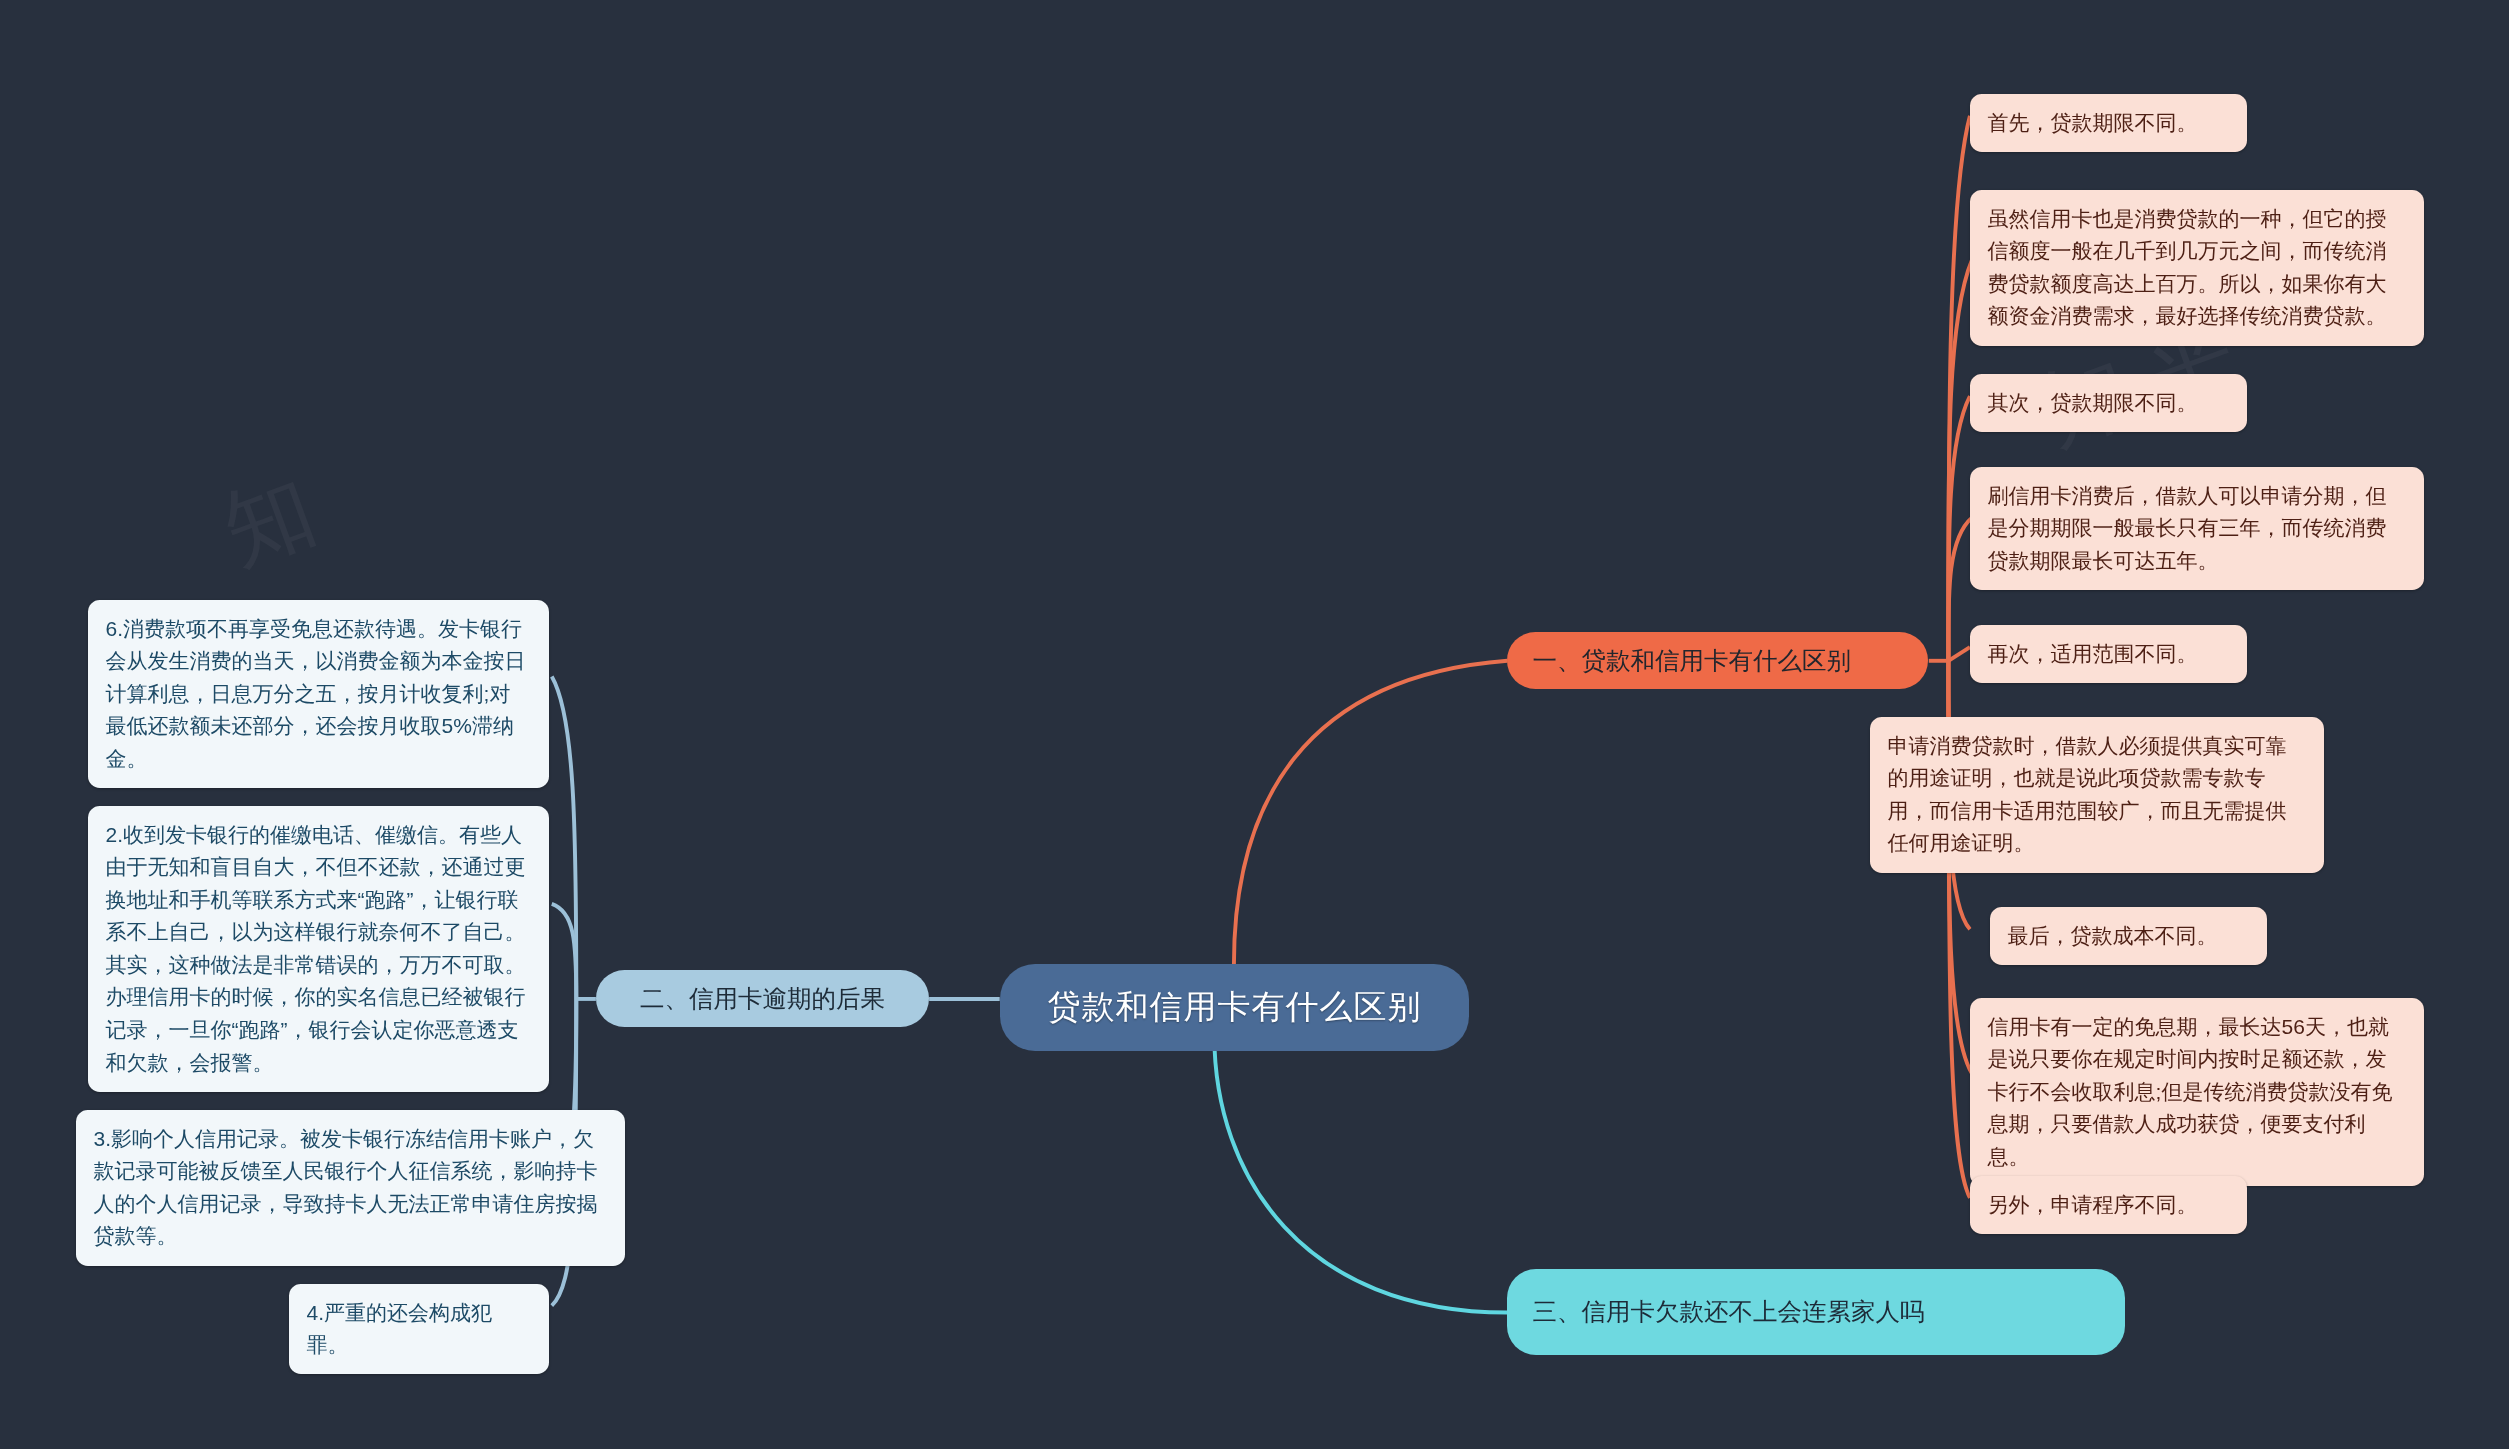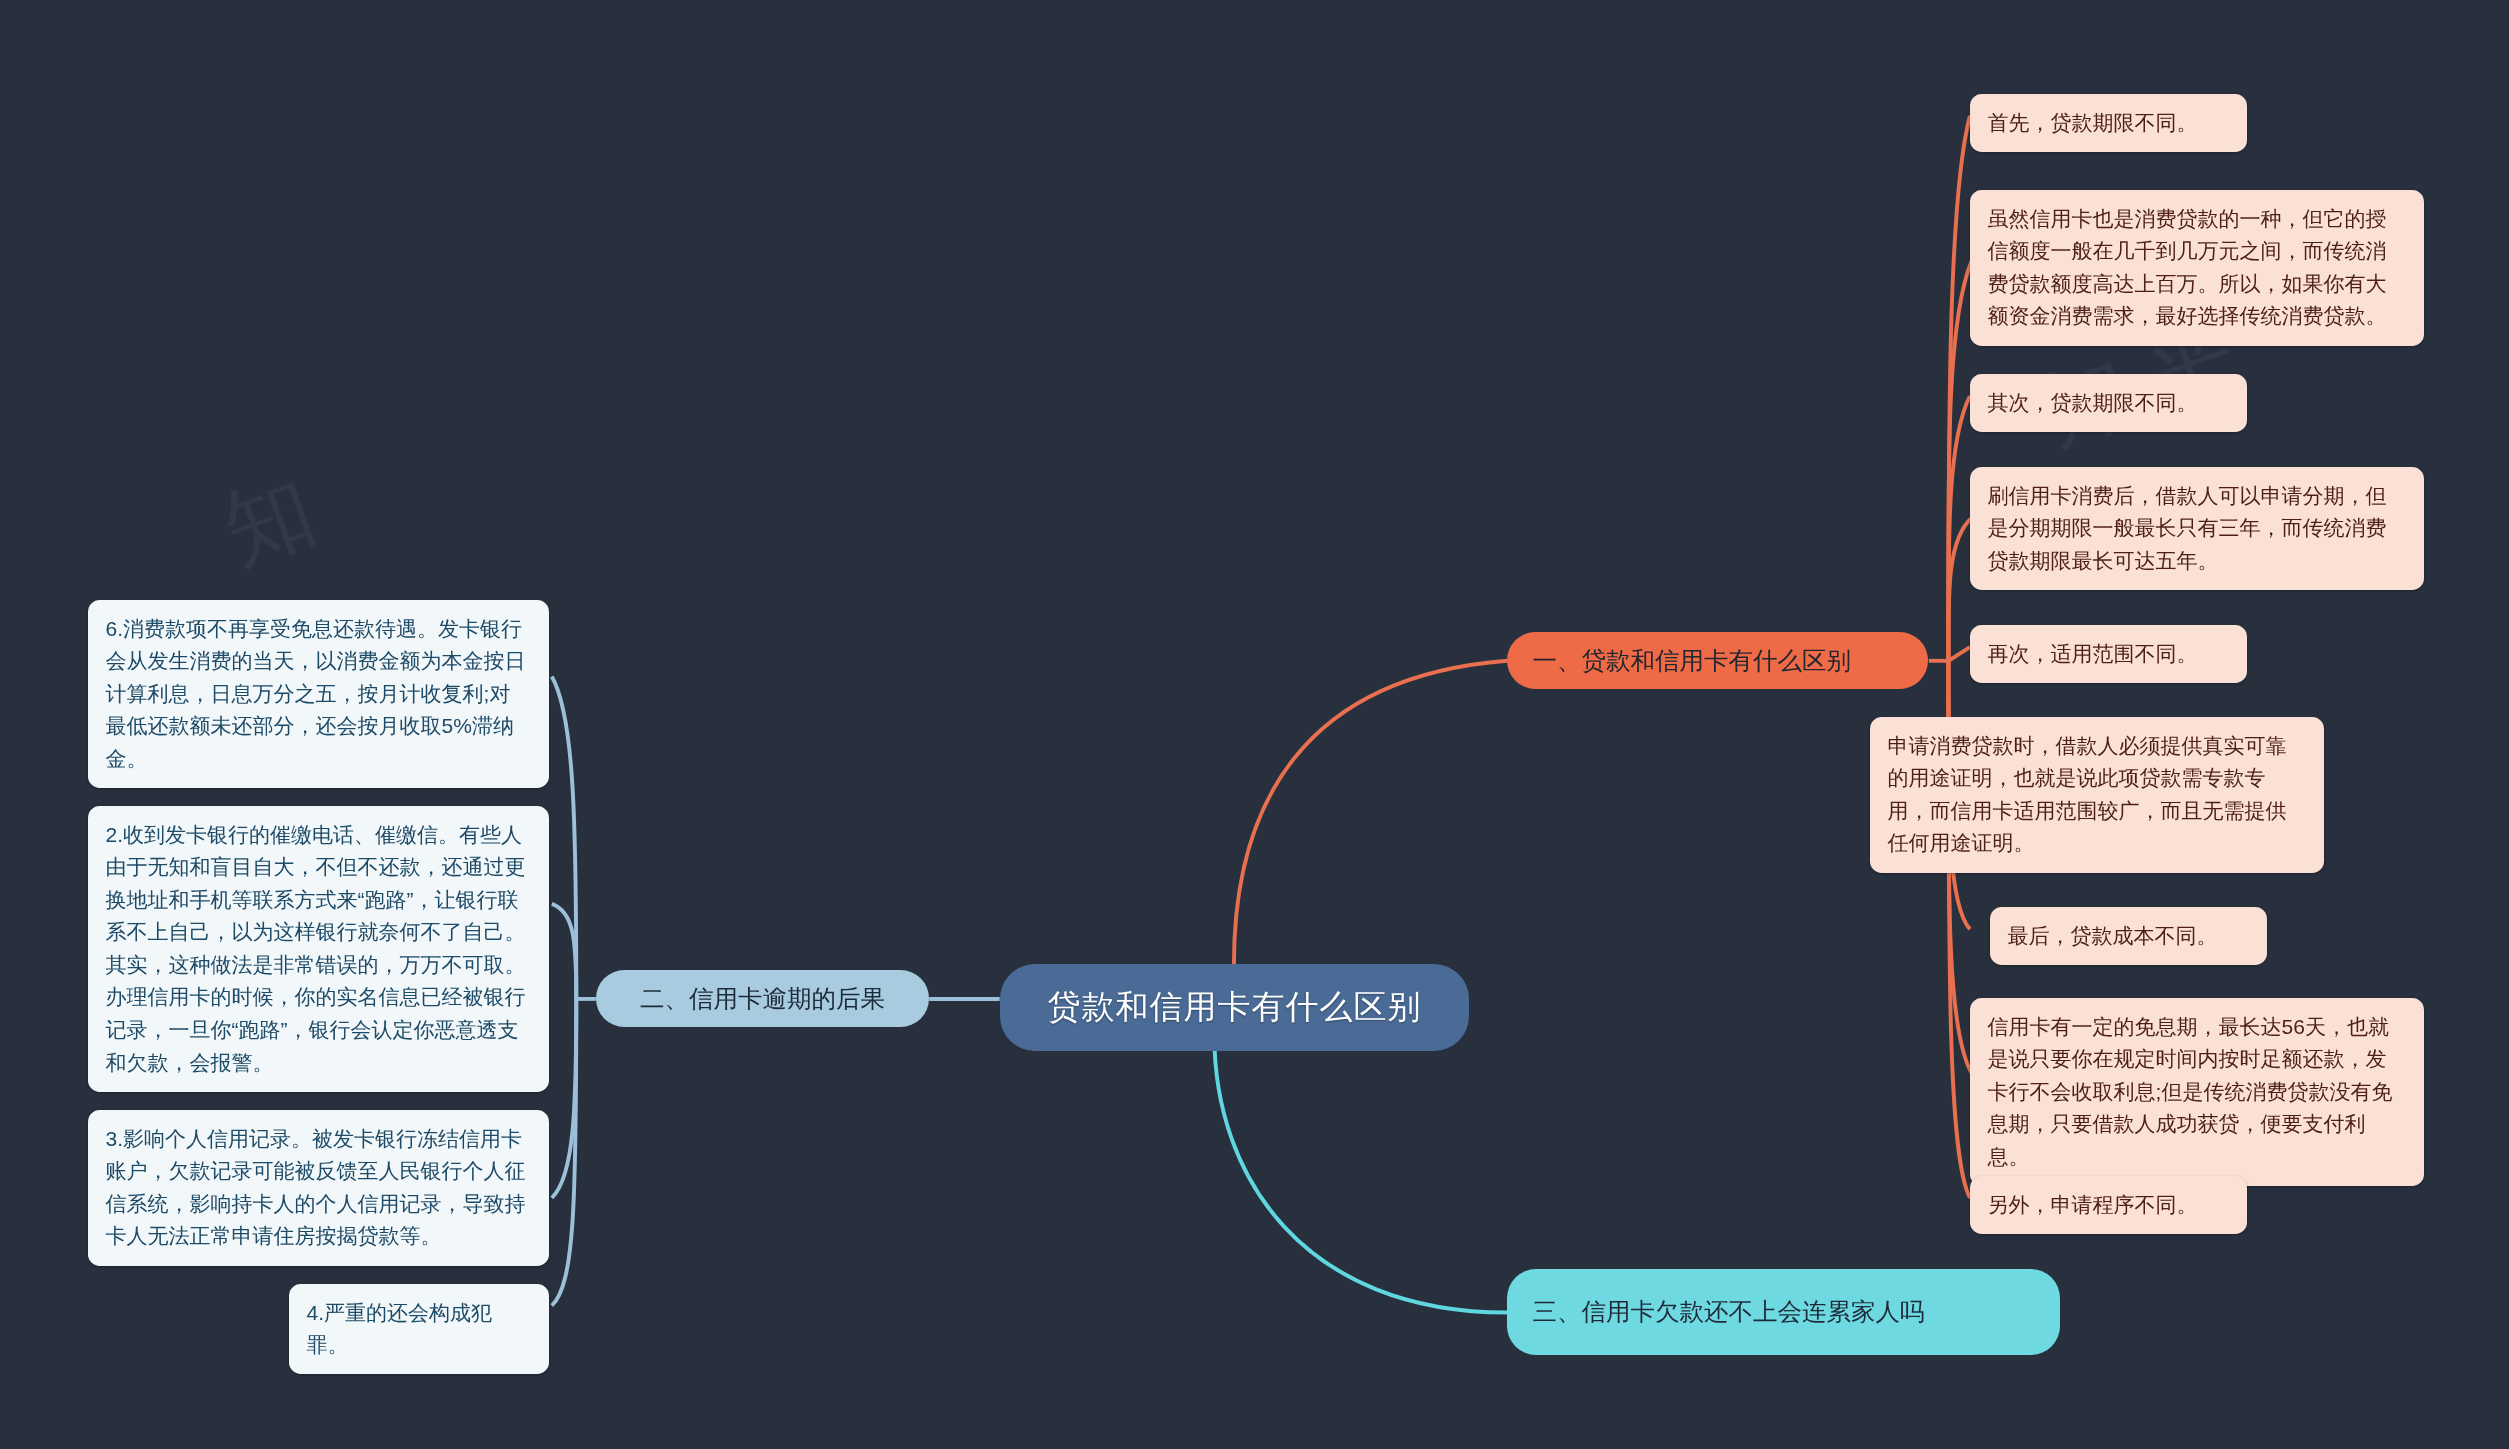--- a/index.html
+++ b/index.html
@@ -62,21 +62,21 @@
     top: 970px;
     width: 333px;
     height: 57px;
     background: #a8cbe0;
     color: #1d2b38;
     justify-content: center;
   }
   .branch-3 {
     left: 1507px;
     top: 1269px;
-    width: 553px;
+    width: 618px;
     height: 86px;
     background: #6ed9e0;
     color: #1d2b38;
     align-items: center;
   }
   .branch-3 span { display: block; }
   
   .leaf-r {
     background: #fbe0d6;
     color: #4d1f14;
@@ -195,21 +195,21 @@
   </div>
 
   <div class="node leaf-l" style="left:88px;top:600px;width:461px;">
     <span class="leaf-text">6.消费款项不再享受免息还款待遇。发卡银行会从发生消费的当天，以消费金额为本金按日计算利息，日息万分之五，按月计收复利;对最低还款额未还部分，还会按月收取5%滞纳金。</span>
   </div>
 
   <div class="node leaf-l" style="left:88px;top:806px;width:461px;">
     <span class="leaf-text">2.收到发卡银行的催缴电话、催缴信。有些人由于无知和盲目自大，不但不还款，还通过更换地址和手机等联系方式来“跑路”，让银行联系不上自己，以为这样银行就奈何不了自己。其实，这种做法是非常错误的，万万不可取。办理信用卡的时候，你的实名信息已经被银行记录，一旦你“跑路”，银行会认定你恶意透支和欠款，会报警。</span>
   </div>
 
-  <div class="node leaf-l" style="left:88px;top:1110px;width:461px;">
+  <div class="node leaf-l" style="left:76px;top:1110px;width:549px;">
     <span class="leaf-text">3.影响个人信用记录。被发卡银行冻结信用卡账户，欠款记录可能被反馈至人民银行个人征信系统，影响持卡人的个人信用记录，导致持卡人无法正常申请住房按揭贷款等。</span>
   </div>
 
   <div class="node leaf-l" style="left:289px;top:1284px;width:260px;">
     <span class="leaf-text">4.严重的还会构成犯罪。</span>
   </div>
 
 </div>
 
 

